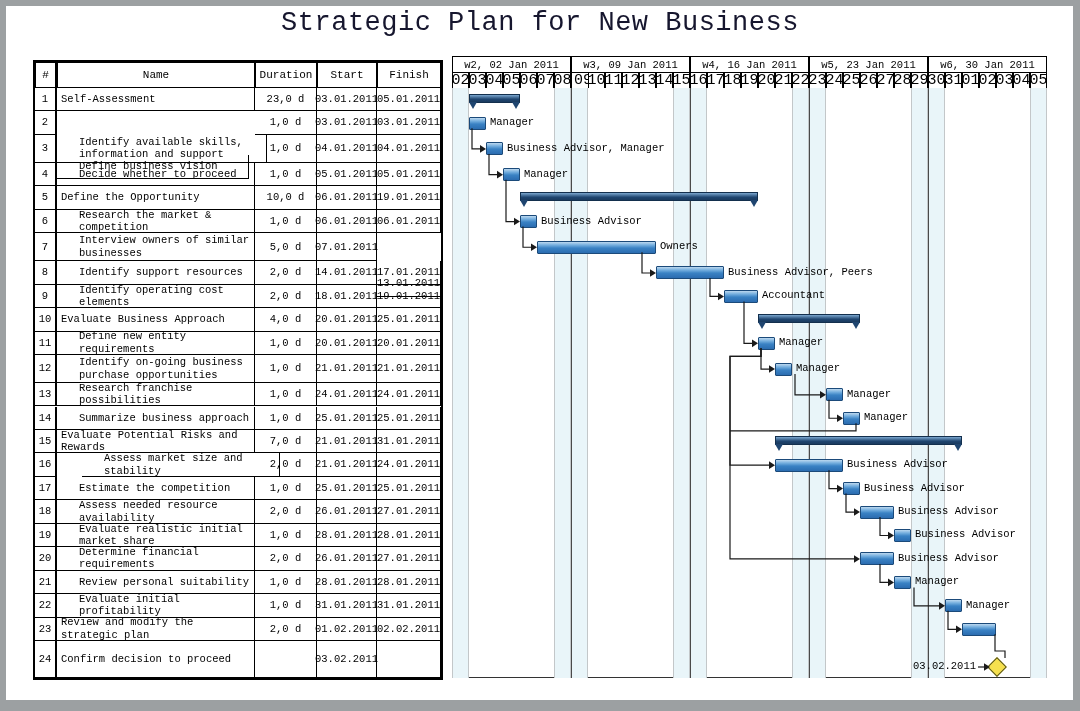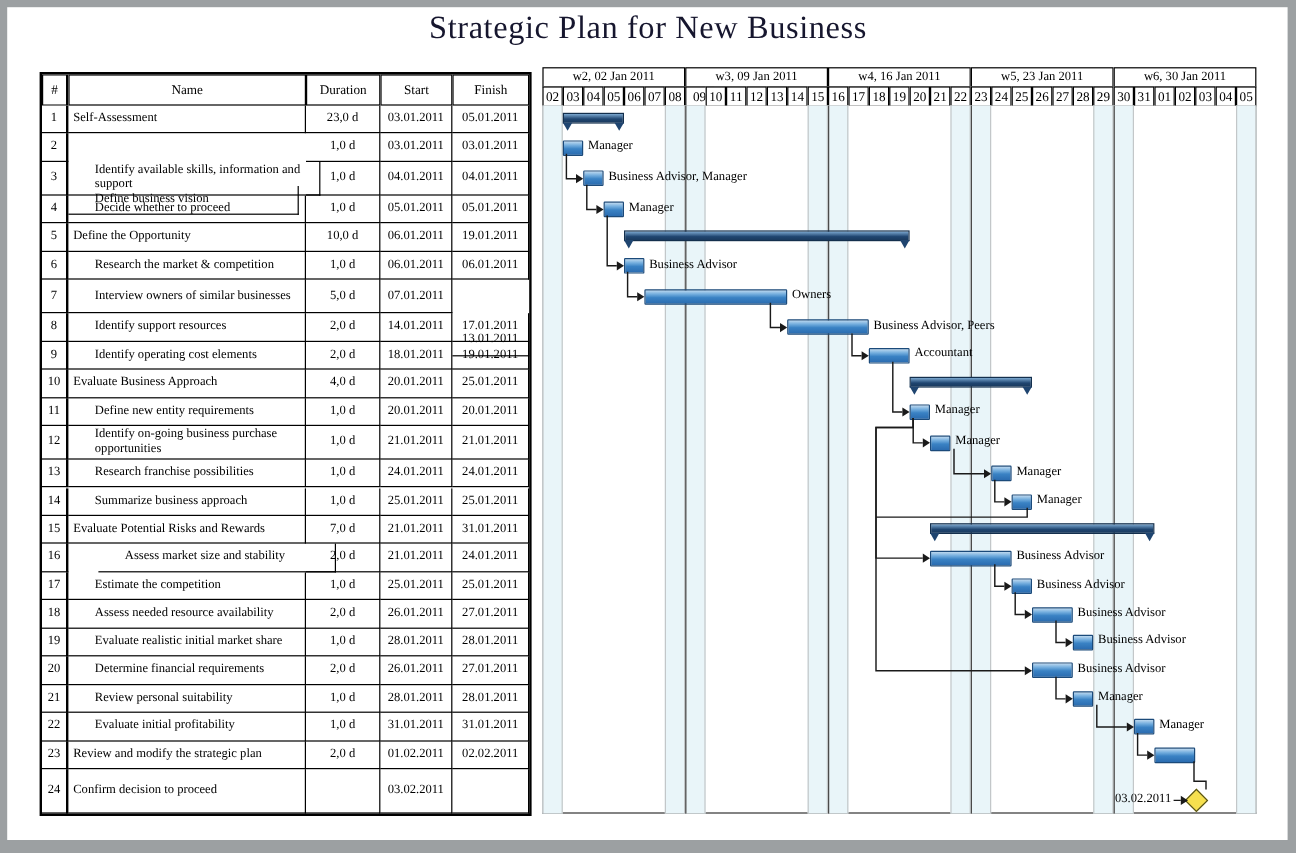--- a/index.html
+++ b/index.html
@@ -1,17 +1,17 @@
 <!DOCTYPE html>
 <html><head>
 <meta charset="utf-8">
 <style>
   html,body{margin:0;padding:0;background:#ffffff;}
   #page{position:relative;width:1080px;height:711px;background:#ffffff;overflow:hidden;
-        font-family:Liberation Serif, serif;color:#000;}
+        font-family:Liberation Mono, monospace;color:#000;}
   .frame{position:absolute;background:#9ca0a2;}
   #frame-top{left:0;top:0;width:1080px;height:6px;}
   #frame-left{left:0;top:0;width:6px;height:711px;}
   #frame-right{left:1073px;top:0;width:7px;height:711px;}
   #frame-bottom{left:0;top:700px;width:1080px;height:11px;}
   #title{position:absolute;left:0;top:8px;width:1080px;text-align:center;
          font-size:27px;letter-spacing:0.5px;color:#16162e;}
   .hcell{position:absolute;top:62px;height:26px;box-sizing:border-box;border:1px solid #000;
          display:flex;align-items:center;justify-content:center;font-size:11px;background:#fff;}
   .c0{left:35px;width:22px;border-right-width:2px;}
@@ -19,21 +19,21 @@
   .c2{left:255px;width:62px;}
   .c3{left:317px;width:60px;}
   .c4{left:377px;width:64px;}
   .cell{position:absolute;box-sizing:border-box;border-right:1px solid #000;border-bottom:1px solid #000;
         display:flex;align-items:center;font-size:10.5px;line-height:1.18;background:transparent;}
   .cell.center{justify-content:center;}
   .tborder{position:absolute;box-sizing:border-box;border:2px solid #000;pointer-events:none;}
   .wcell,.dcell{position:absolute;box-sizing:border-box;border:1px solid #000;background:#fff;
         display:flex;align-items:center;justify-content:center;}
   .wcell{font-size:10.5px;}
-  .dcell{font-size:11px;}
+  .dcell{font-size:15px;}
   .chartbody{position:absolute;box-sizing:border-box;border:1px solid #333;border-top:none;background:#fff;}
   .stripe{position:absolute;box-sizing:border-box;border-left:1px solid #c3c7c9;border-right:1px solid #c3c7c9;}
   .weekline{position:absolute;width:1px;background:#4a4a4a;}
   .bar{position:absolute;box-sizing:border-box;height:13px;border:1px solid #1b4a7a;border-radius:1px;
        background:linear-gradient(180deg,#bcd8ef 0%,#74aede 28%,#3a82c4 55%,#2b6cb0 100%);}
   .sumbar{position:absolute;box-sizing:border-box;height:9px;border:1px solid #132f4d;
        background:linear-gradient(180deg,#7ba7cf 0%,#1f4570 60%,#1a3a5e 100%);}
   .cap{position:absolute;width:0;height:0;border-left:4px solid transparent;border-right:4px solid transparent;
        border-top:7px solid #1f4570;}
   .lbl{position:absolute;font-size:10.5px;white-space:nowrap;color:#000;}

